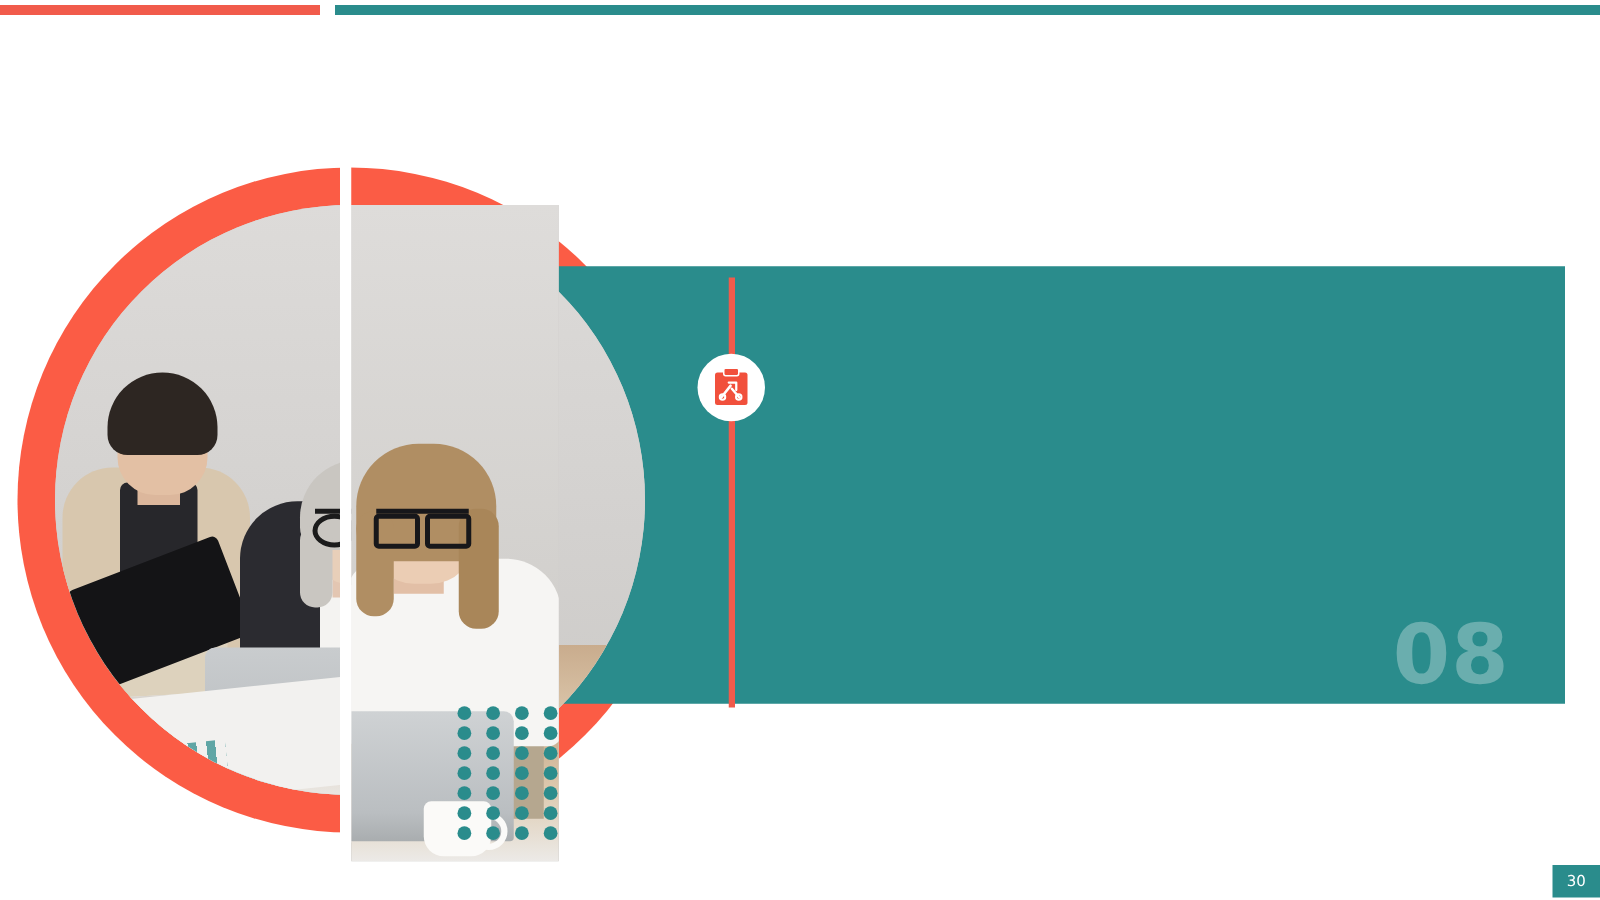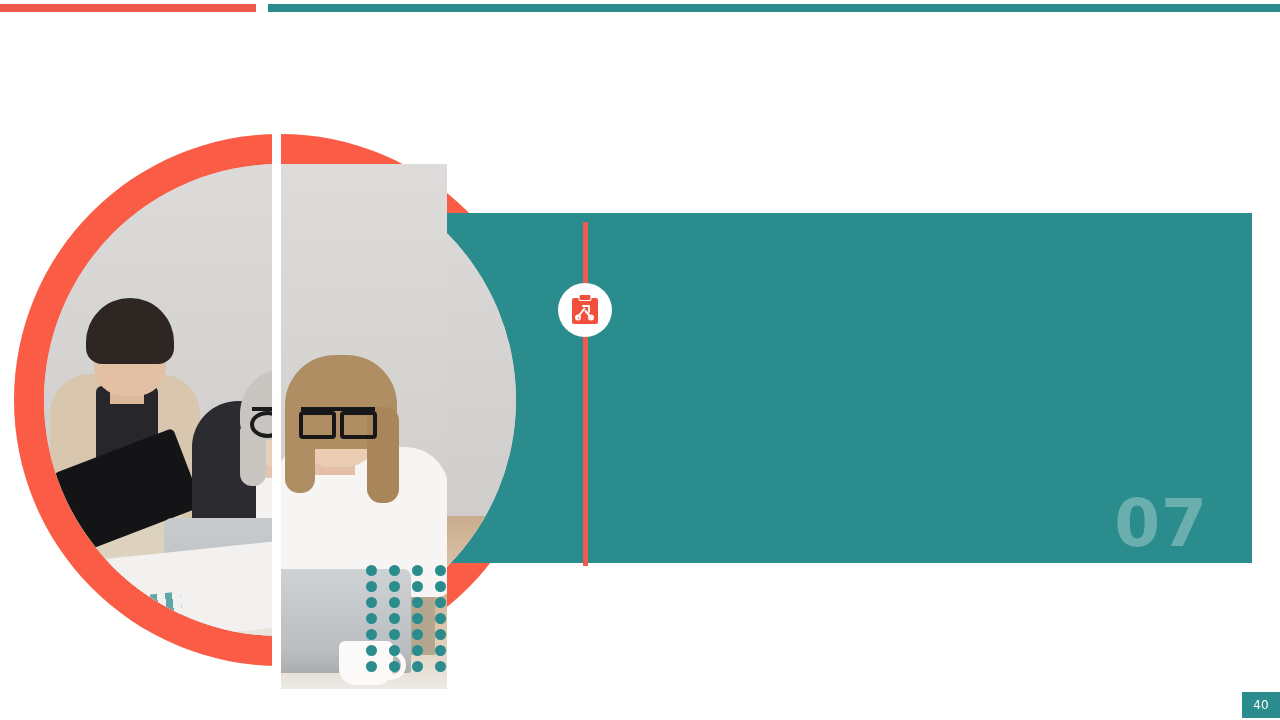--- a/index.html
+++ b/index.html
@@ -215,21 +215,21 @@
         <div class="b-gl"></div>
         <div class="laptop"></div>
         <div class="cup"></div>
       </div>
     </div>
 
     <div class="split-gap"></div>
   </div>
 
   <div class="panel">
-    <div class="big-number">07</div>
+    <div class="big-number">08</div>
   </div>
   <div class="panel-line"></div>
 
   <div class="panel-heading">Key strategies to enhance team performance</div>
   <div class="panel-sub">Assisting leaders in boosting their team performance</div>
 
   <ul class="bullets">
     <li>Team performance evaluation and audit checklist</li>
     <li>Team performance management and development plan</li>
     <li>How to enhance co-worker relationships ?</li>
@@ -271,15 +271,15 @@
     <i></i>
       <i></i>
       <i></i>
       <i></i>
     <i></i>
       <i></i>
       <i></i>
       <i></i>
   </div>
 
-  <div class="page-num">40</div>
+  <div class="page-num">30</div>
 
 </div>
 
 </body></html>

